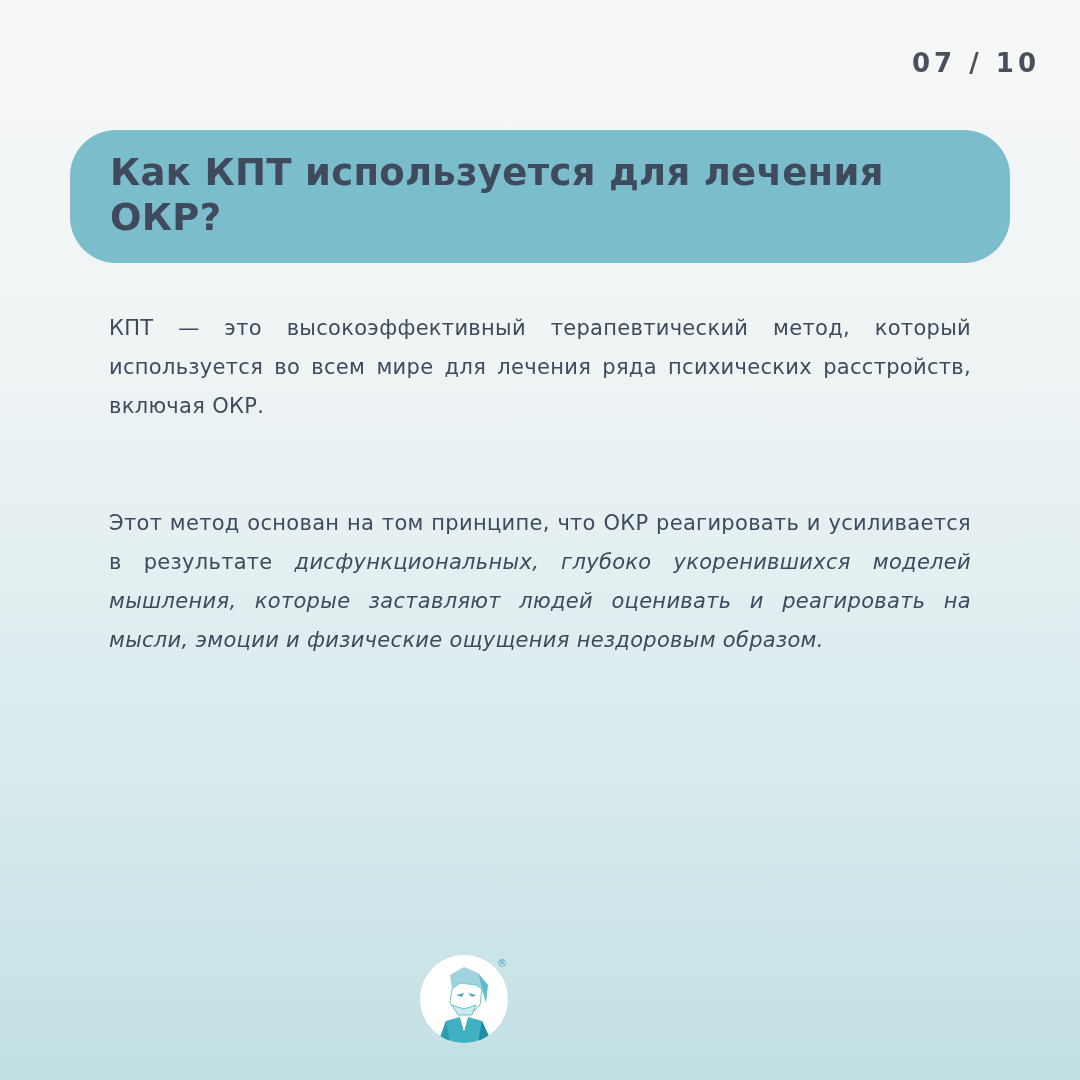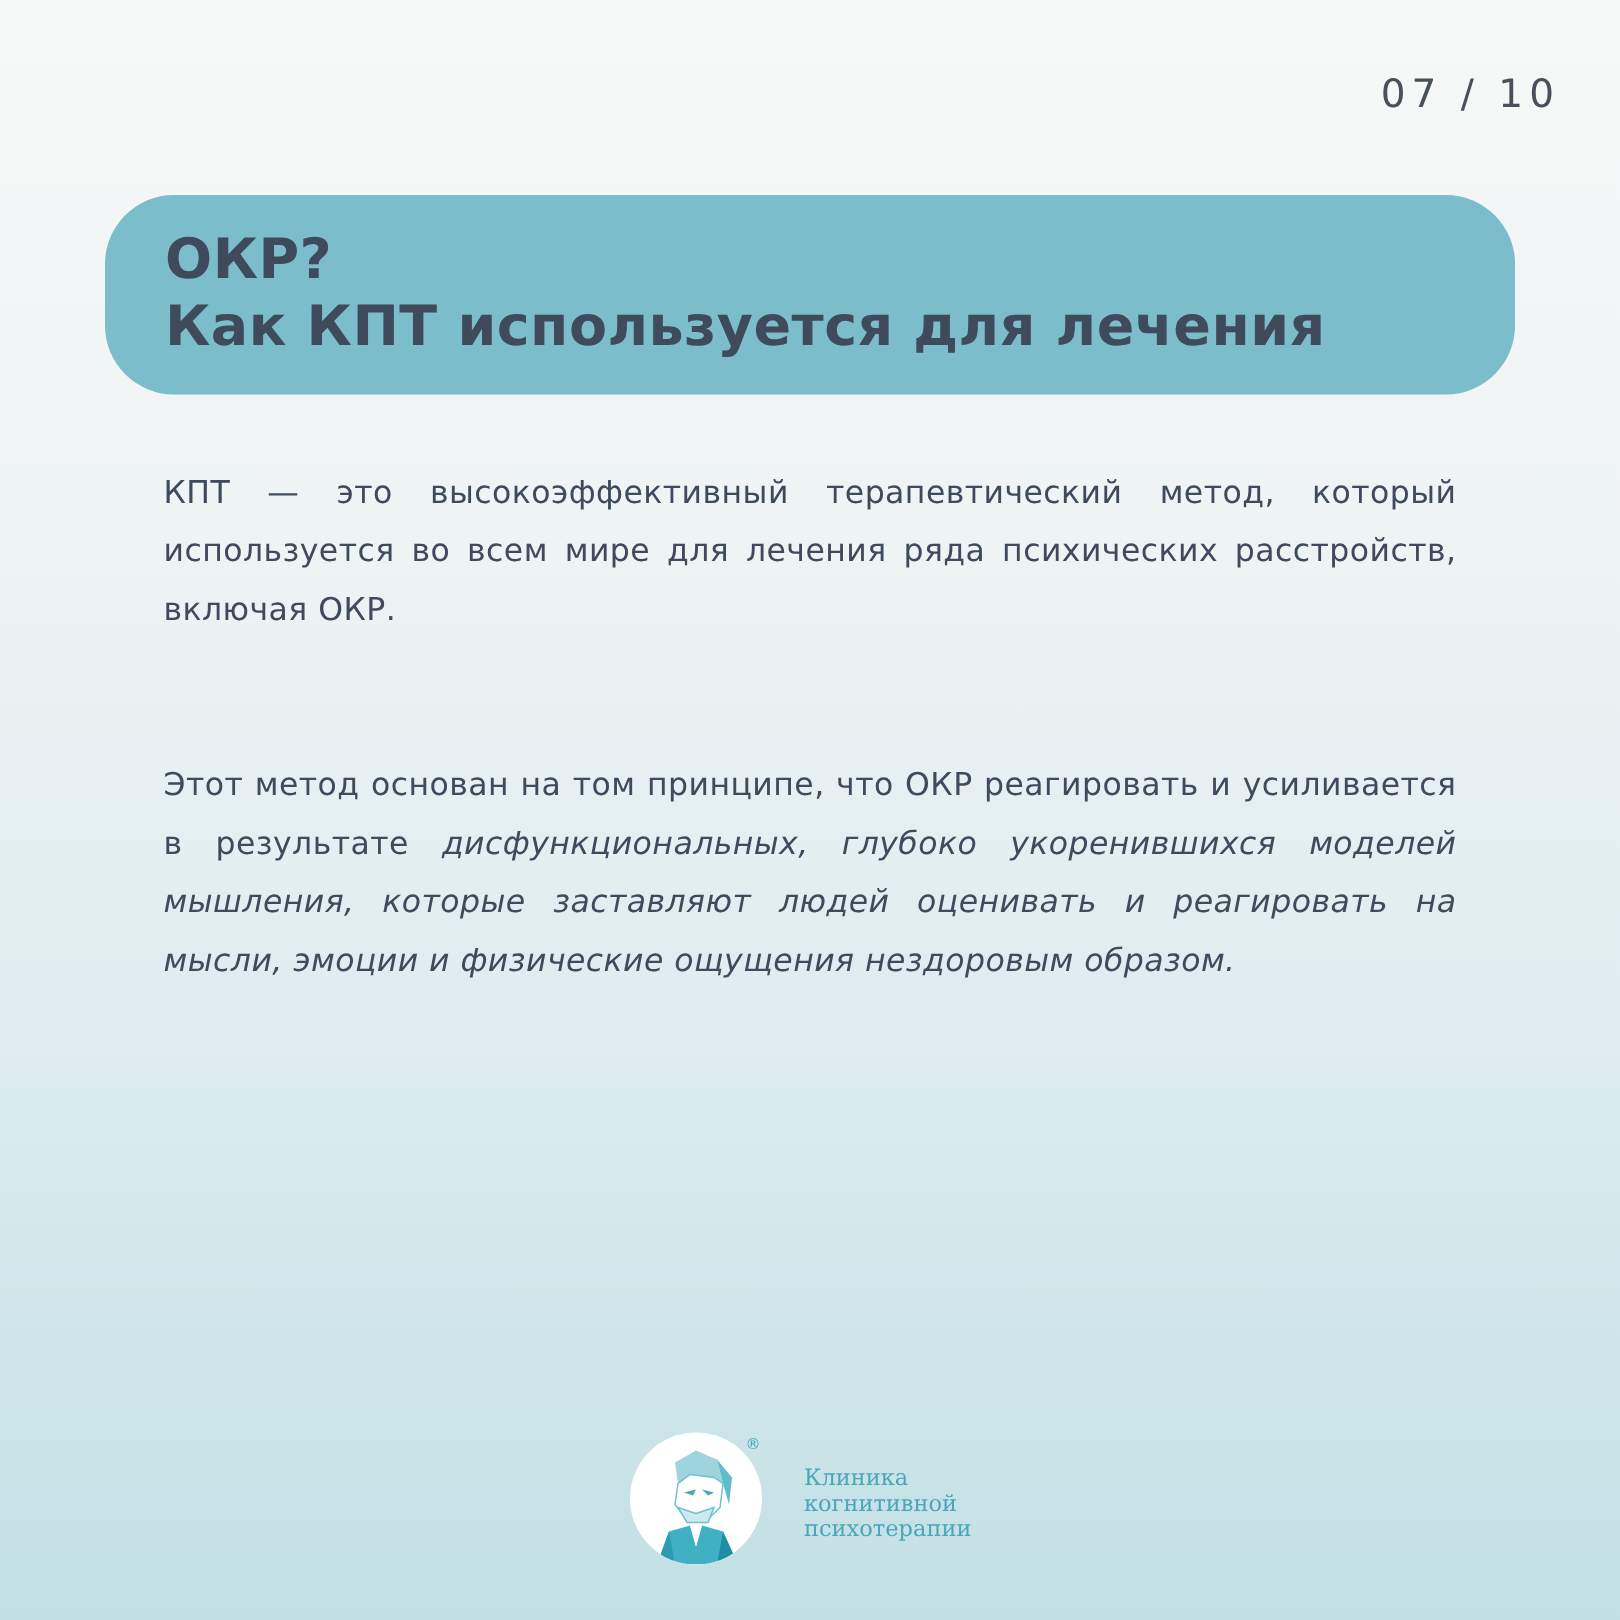--- a/index.html
+++ b/index.html
@@ -11,20 +11,21 @@
       color: #3f4a5c;
     }
     .page-counter {
       position: absolute;
       top: 48px;
       right: 40px;
       font-family: "DejaVu Sans", sans-serif;
       font-size: 26px;
       letter-spacing: 4px;
       color: #4a505a;
+      font-weight: bold;
     }
     .title-pill {
       position: absolute;
       left: 70px;
       top: 130px;
       width: 940px;
       height: 133px;
       background: #7bbdca;
       border-radius: 46px;
       padding: 20px 40px 0 40px;
@@ -87,22 +88,22 @@
     }
     .logo-text div { white-space: nowrap; }
   </style>
 </head>
 <body>
 
 <div class="page-counter">07 / 10</div>
 
 <div class="title-pill">
   <div class="title-text">
+    <div>Как КПТ используется для лечения</div>
     <div>ОКР?</div>
-    <div>Как КПТ используется для лечения</div>
   </div>
 </div>
 
 <p class="body-text para-1">КПТ — это высокоэффективный терапевтический метод, который используется во всем мире для лечения ряда психических расстройств, включая ОКР.</p>
 
 <p class="body-text para-2"><span>Этот метод основан на том принципе, что ОКР реагировать и усиливается в результате </span><span class="emph">дисфункциональных, глубоко укоренившихся моделей мышления, которые заставляют людей оценивать и реагировать на мысли, эмоции и физические ощущения нездоровым образом.</span></p>
 
 <div class="logo">
   <div class="logo-circle">
     <svg width="88" height="88" viewBox="0 0 88 88">
@@ -112,19 +113,14 @@
       <polygon points="32,34 40,28 56,30 62,34 60,50 52,58 38,58 30,48" fill="#ffffff" stroke="#6cc2d0" stroke-width="1"></polygon>
       <polygon points="36,40 44,38 42,42" fill="#4aa6b8"></polygon>
       <polygon points="48,38 56,40 52,42" fill="#4aa6b8"></polygon>
       <polygon points="32,50 44,54 56,50 52,60 38,60" fill="#cbe9ee" stroke="#6cc2d0" stroke-width="1"></polygon>
       <polygon points="18,88 26,66 40,62 44,76 48,62 62,66 72,88" fill="#3fb1c3"></polygon>
       <polygon points="40,62 44,76 48,62 44,66" fill="#ffffff"></polygon>
       <polygon points="62,66 72,88 58,88" fill="#1e8ea2"></polygon>
       <polygon points="26,66 18,88 30,88" fill="#2a9bb0"></polygon>
     </svg>
   </div>
-  <div class="logo-text">
-    <div>Клиника</div>
-    <div>когнитивной</div>
-    <div>психотерапии</div>
-  </div>
 </div>
 <span class="logo-reg">®</span>
 
 </body></html>

